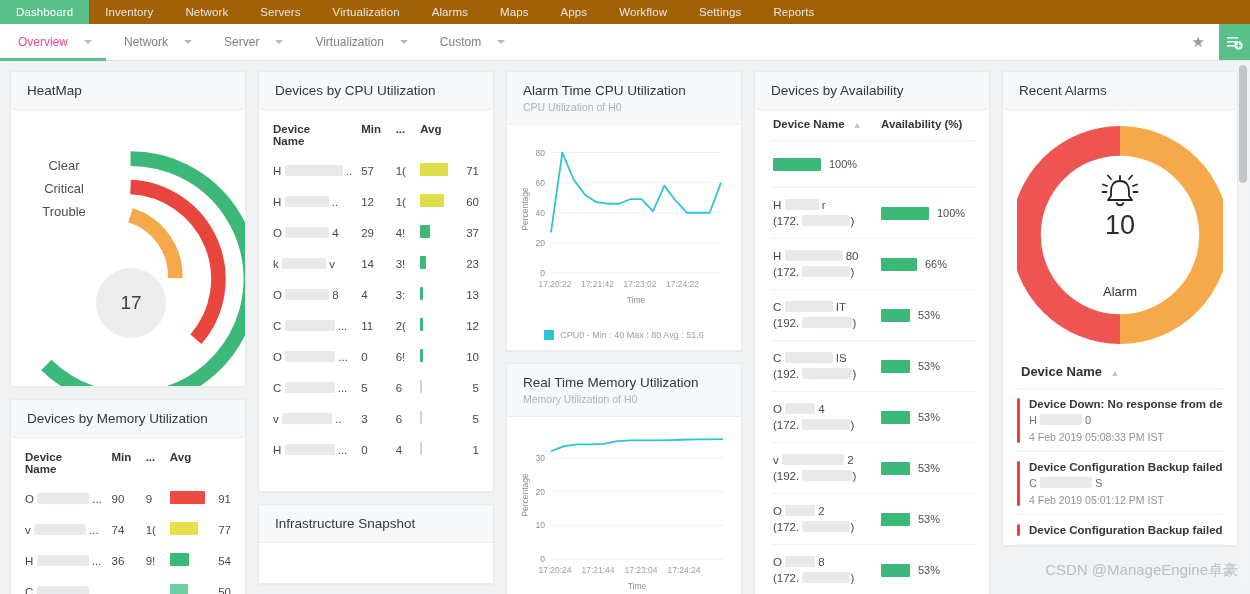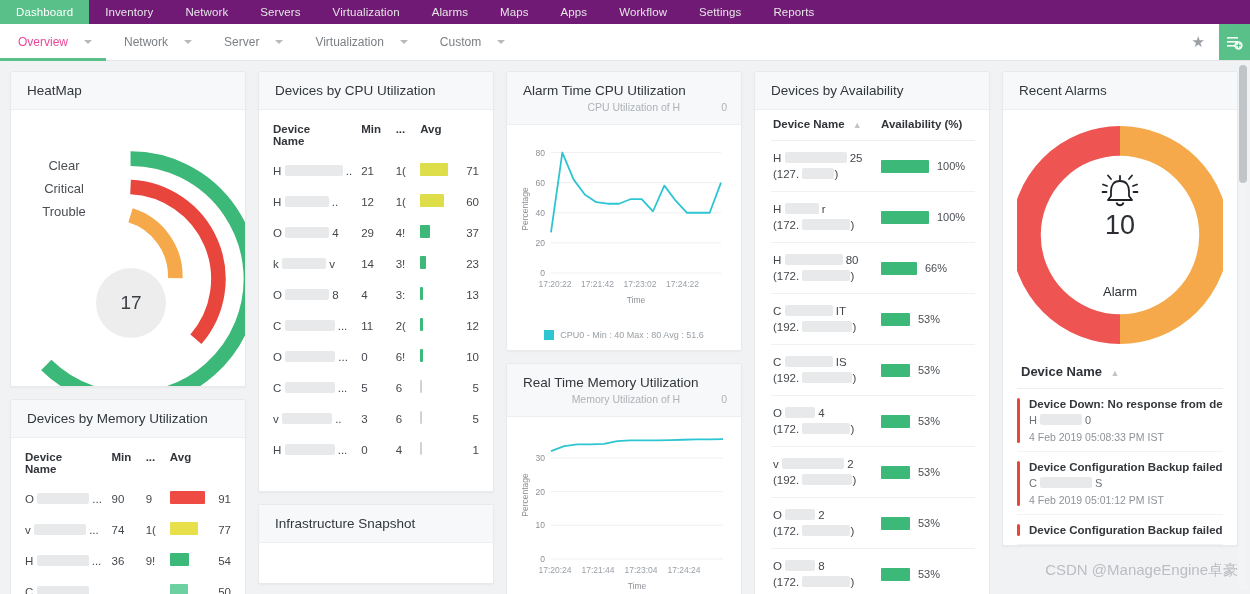--- a/index.html
+++ b/index.html
@@ -5,21 +5,21 @@
   * { box-sizing: border-box; margin: 0; padding: 0; }
   html, body {
     width: 1250px; height: 594px;
     font-family: "Liberation Sans", sans-serif;
     background: #f1f2f4;
     overflow: hidden;
   }
 
   
   .topnav {
-    height: 24px; background: #701a75; display: flex; align-items: stretch;
+    height: 24px; background: #a16207; display: flex; align-items: stretch;
   }
   .topnav-item {
     color: #e6e6e6; font-size: 11.5px; display: flex; align-items: center;
     padding: 0 16px; white-space: nowrap; cursor: pointer; letter-spacing: .1px;
   }
   .topnav-item.active { background: #5ac08a; color: #fff; font-weight: 500; }
 
   
   .subnav {
     height: 37px; background: #fff; display: flex; align-items: stretch;
@@ -60,21 +60,21 @@
     background: #fff; border: 1px solid #e8eaec; border-radius: 2px;
     box-shadow: 0 1px 2px rgba(0,0,0,.04); overflow: hidden; flex: none;
   }
   .card-hd {
     background: #f7f8f9; border-bottom: 1px solid #edeef0;
     padding: 11px 14px 11px 16px;
   }
   .card-title { font-size: 13.5px; color: #33373b; font-weight: 400; }
   .card-sub {
     font-size: 10.5px; color: #aeb2b6; margin-top: 3px;
-    display: flex; justify-content: flex-end; align-items: center; gap: 41px;
+    display: flex; justify-content: flex-start; align-items: center;
   }
   .card-bd { padding: 10px 12px 12px; }
 
   
   .hm-wrap { height: 276px; position: relative; }
   .hm-legend {
     position: absolute; left: 22px; top: 44px; text-align: center;
     font-size: 13px; color: #4b4f53; line-height: 23px; width: 62px;
   }
   .hm-center {
@@ -306,21 +306,21 @@
             <th style="width:92px">Device<br>Name</th>
             <th style="width:36px">Min</th>
             <th style="width:26px">...</th>
             <th style="width:48px">Avg</th>
             <th></th>
           </tr>
             </thead>
           <tbody id="cpu-rows">
               <tr>
                 <td style="height:23px"><span>H</span> <span class="redact" style="width:58px"></span> <span>..</span></td>
-                <td>21</td>
+                <td>57</td>
                 <td>1(</td>
                 <td><span class="bar" style="width:28px;background:#dede4b"></span></td>
                 <td class="num">71</td>
               </tr>
               <tr>
                 <td style="height:23px"><span>H</span> <span class="redact" style="width:44px"></span> <span>..</span></td>
                 <td>12</td>
                 <td>1(</td>
                 <td><span class="bar" style="width:24px;background:#dede4b"></span></td>
                 <td class="num">60</td>
@@ -469,24 +469,20 @@
       <div class="card-bd" style="padding:4px 14px 0 16px">
         <div class="av-head">
           <div class="c1">
             <span>Device Name</span>
             <span class="sort-caret">▲</span>
           </div>
           <div>Availability (%)</div>
         </div>
         <div id="av-rows">
             <div class="av-row">
-              <div class="av-name">
-                <div>H <span class="redact" style="width:62px"></span> 25</div>
-                <div>(127. <span class="redact" style="width:32px"></span>)</div>
-              </div>
               <div class="av-barwrap">
                 <span class="av-bar" style="width:48px"></span>
                 <span class="av-pct">100%</span>
               </div>
             </div>
             <div class="av-row">
               <div class="av-name">
                 <div>H <span class="redact" style="width:34px"></span> r</div>
                 <div>(172. <span class="redact" style="width:48px"></span>)</div>
               </div>

